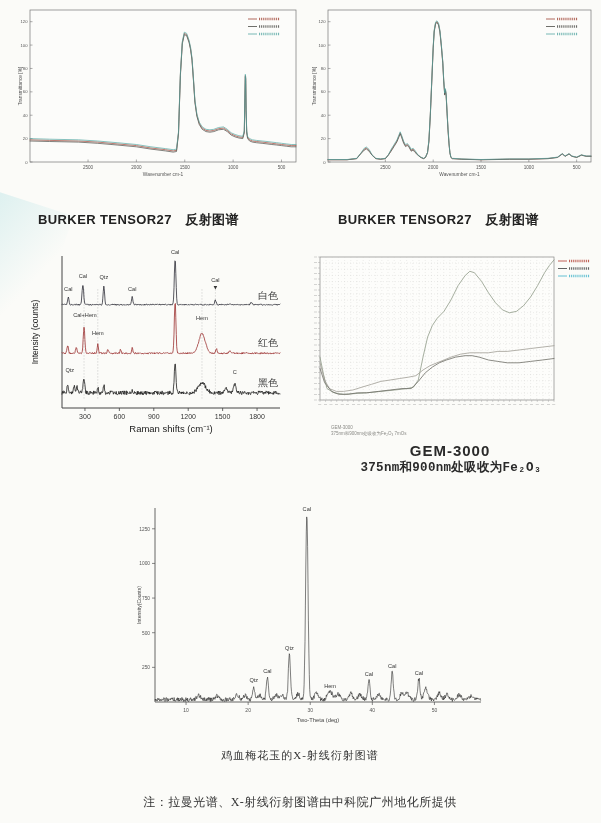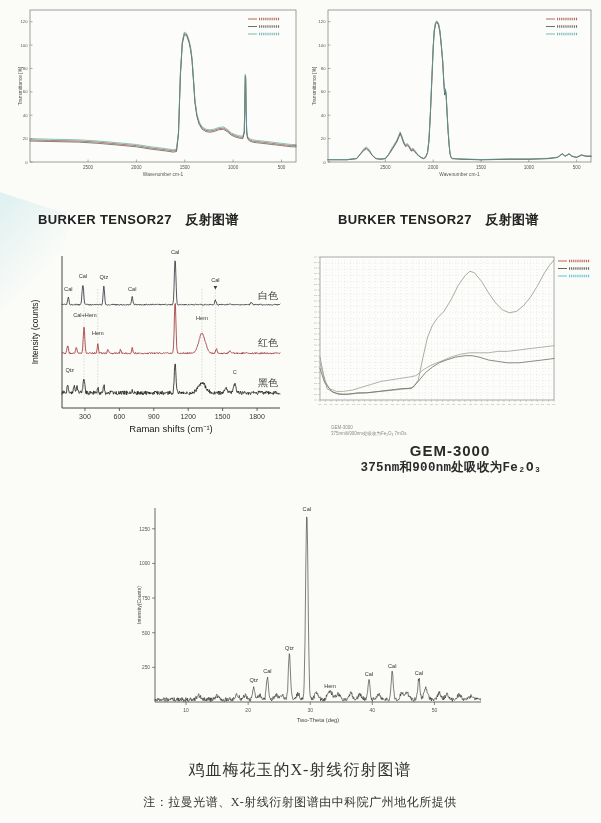--- a/index.html
+++ b/index.html
@@ -14,21 +14,21 @@
         font-size:13px;letter-spacing:.4px;text-align:left;color:#222;white-space:pre;}
   .serif-cap{position:absolute;font-family:"Liberation Serif","DejaVu Serif",serif;
         color:#333;text-align:center;}
   .raman-cap{left:6px;top:447px;width:296px;font-size:11.5px;line-height:21px;letter-spacing:.5px;}
   .gem-tiny{position:absolute;left:331px;top:425px;font-size:4.5px;line-height:6px;color:#8a8a86;
         font-family:"Liberation Sans",sans-serif;filter:blur(.2px);}
   .gem-title{left:330px;top:442px;width:240px;font-family:"Liberation Sans",sans-serif;
         font-weight:bold;font-size:15px;letter-spacing:1px;color:#2a2a2a;}
   .gem-sub{left:305px;top:459px;width:292px;font-family:Liberation Mono, monospace;
         font-weight:bold;font-size:12.5px;letter-spacing:.3px;color:#2a2a2a;}
-  .xrd-title{left:60px;top:748px;width:480px;font-size:16px;letter-spacing:1px;margin-top:12px;}
+  .xrd-title{left:60px;top:748px;width:480px;font-size:11px;letter-spacing:1px;}
   .xrd-min{left:40px;top:769px;width:520px;font-size:12.5px;letter-spacing:.5px;}
   .note-line{left:40px;top:794px;width:520px;font-size:12px;letter-spacing:.5px;}
   svg{display:block;}
 </style>
 </head>
 <body>
 
 <div class="page">
 
   <div class="scan-streak"></div>

